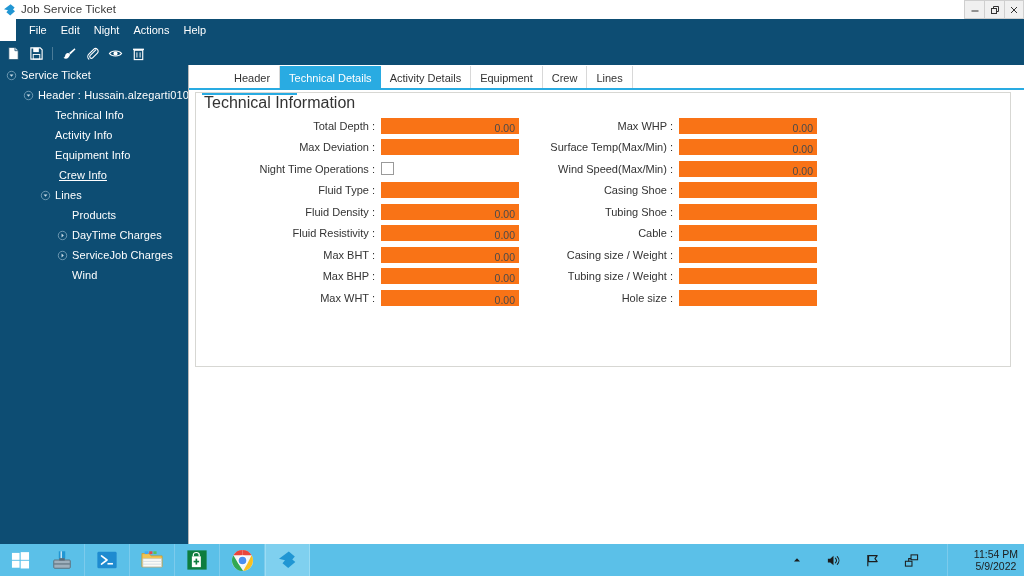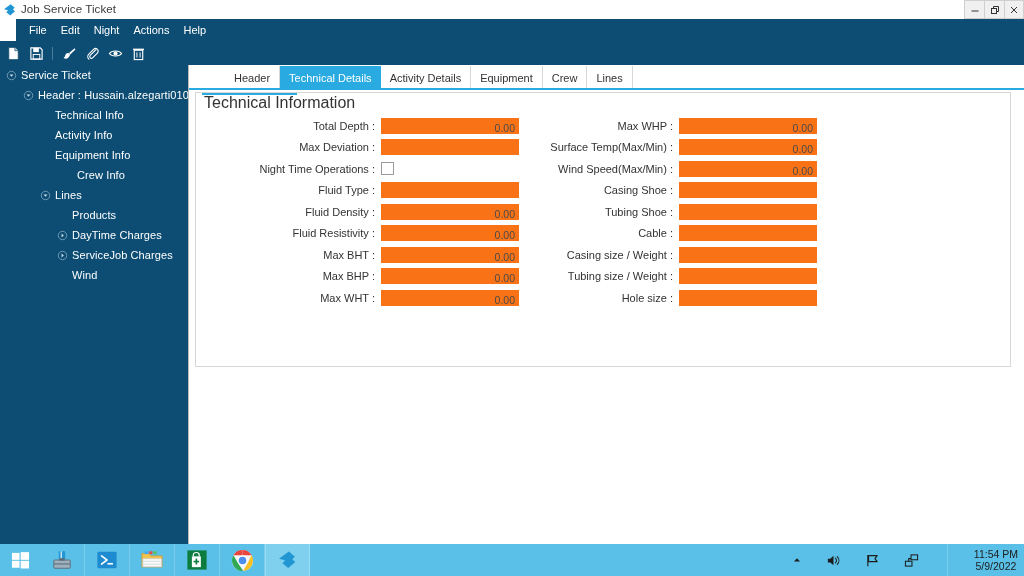--- a/index.html
+++ b/index.html
@@ -297,21 +297,21 @@
           <span class="lbl">Technical Info</span>
         </div>
         <div class="tree-node" style="padding-left: 40px;">
           <span class="disc-spacer"></span>
           <span class="lbl">Activity Info</span>
         </div>
         <div class="tree-node" style="padding-left: 40px;">
           <span class="disc-spacer"></span>
           <span class="lbl">Equipment Info</span>
         </div>
-        <div class="tree-node" style="padding-left: 62px;">
+        <div class="tree-node" style="padding-left: 44px; text-decoration: underline;">
           <span class="disc-spacer"></span>
           <span class="lbl">Crew Info</span>
         </div>
         <div class="tree-node" style="padding-left: 40px;">
           <span class="disc"><svg width="11" height="11" viewBox="0 0 12 12">
               <circle cx="6" cy="6" r="4.6" fill="none" stroke="#7fa6bd" stroke-width="0.9"></circle>
               <path d="M3.9 5 L6 7.4 L8.1 5 Z" fill="#cfe0ea"></path>
             </svg></span>
           <span class="lbl">Lines</span>
         </div>

